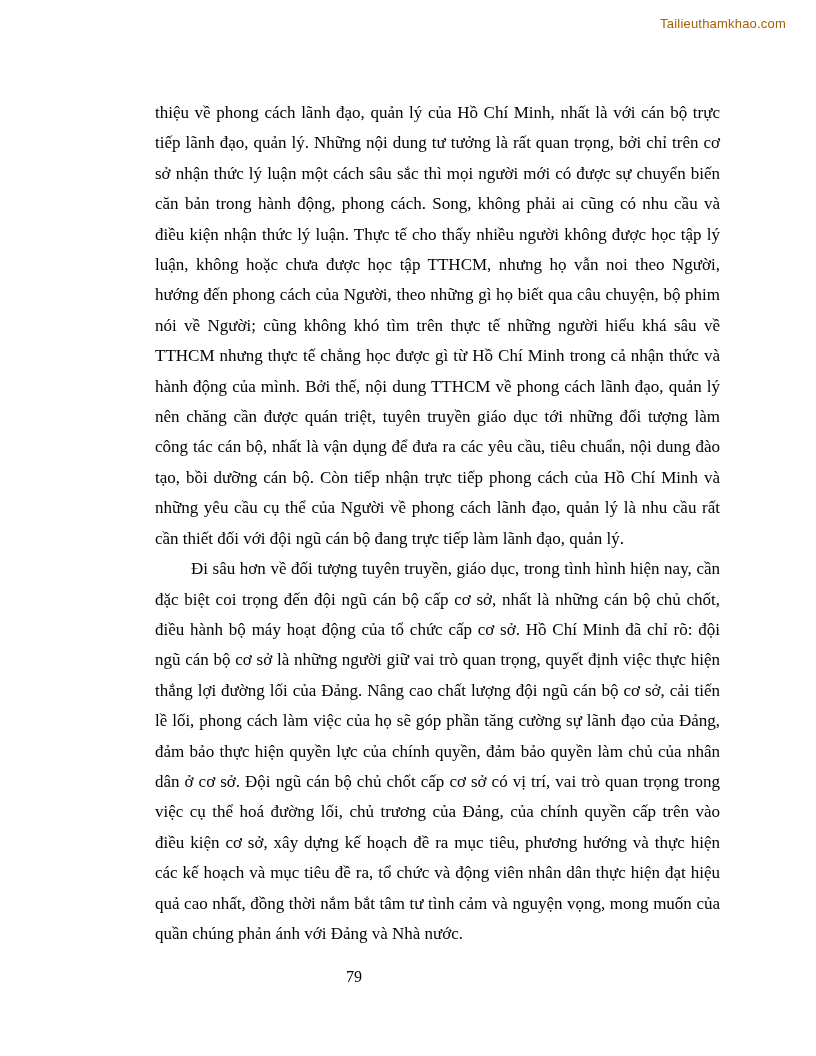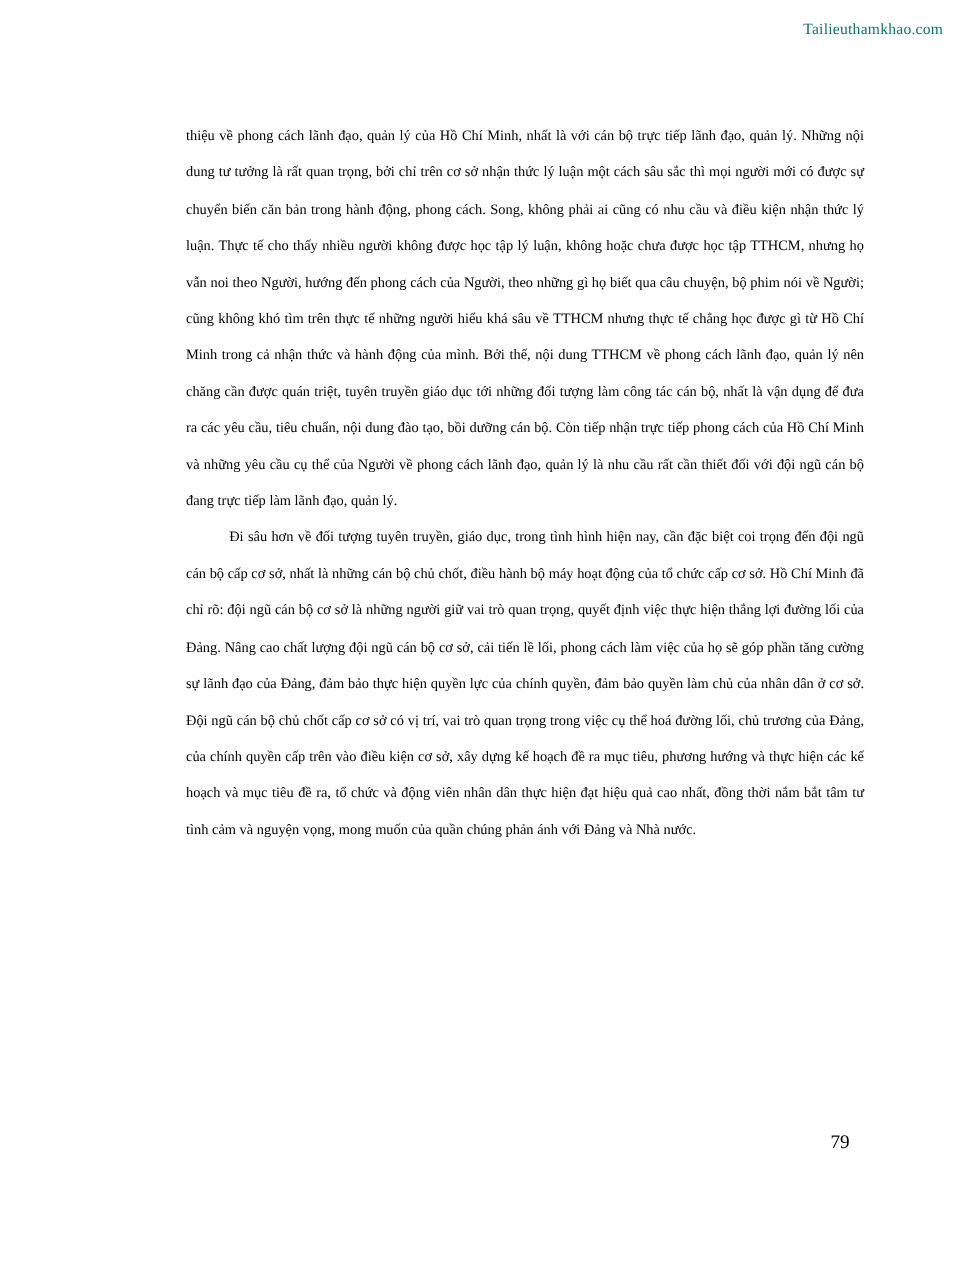--- a/index.html
+++ b/index.html
@@ -18,49 +18,49 @@
   .page {
     position: relative;
     width: 816px;
     height: 1056px;
     box-sizing: border-box;
   }
   .watermark {
     position: absolute;
     top: 16px;
     right: 30px;
-    font-family: Liberation Serif, serif;
+    font-family: Liberation Sans, sans-serif;
     font-size: 13px;
-    color: #0f766e;
+    color: #a16207;
     letter-spacing: 0.2px;
     user-select: none;
   }
   .content {
     position: absolute;
     left: 155px;
     top: 98px;
     width: 565px;
   }
   p.para {
     margin: 0 0 0 0;
-    font-size: 12px;
+    font-size: 17px;
     line-height: 30.4px;
     text-align: justify;
     text-indent: 0;
     hyphens: none;
   }
   p.indent {
     text-indent: 36px;
   }
   .pagenum {
     position: absolute;
-    top: 944px;
+    top: 968px;
     left: 0;
     width: 708px;
-    text-align: right;
+    text-align: center;
     font-size: 16px;
     font-family: "Liberation Serif", serif;
   }
 </style>
 </head>
 <body>
 
 <div class="page">
 
   <div class="watermark">Tailieuthamkhao.com</div>

